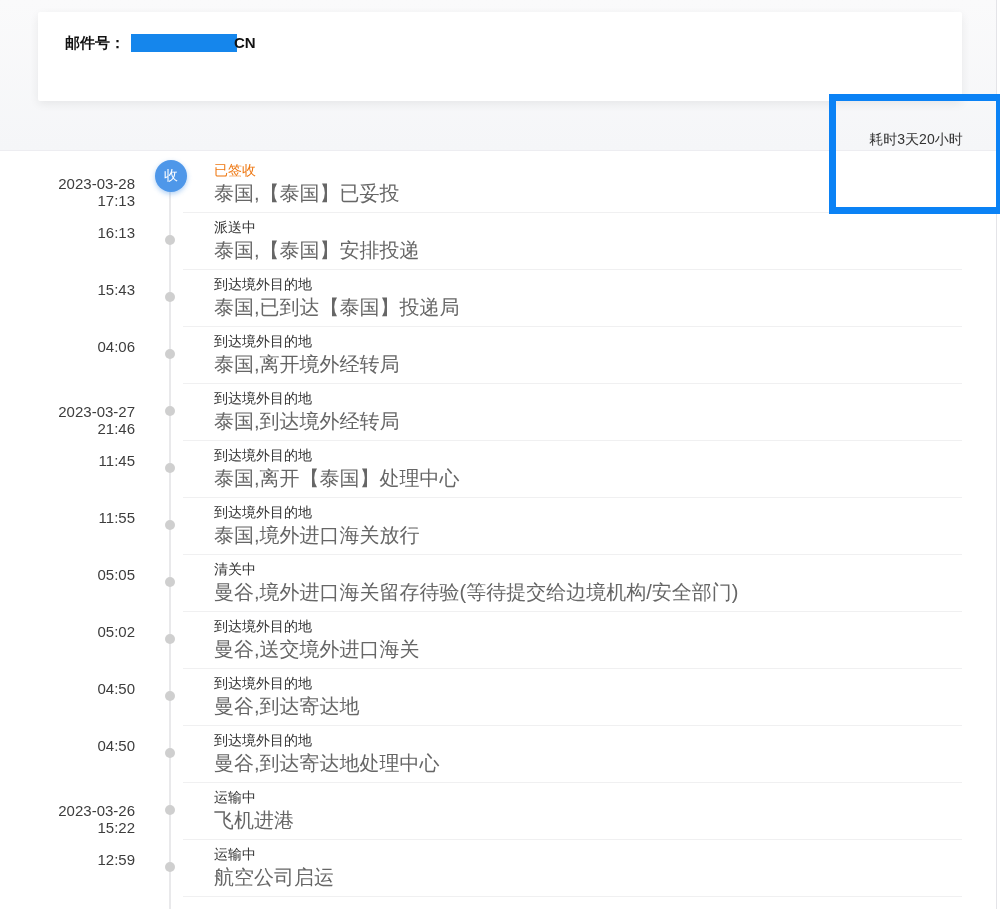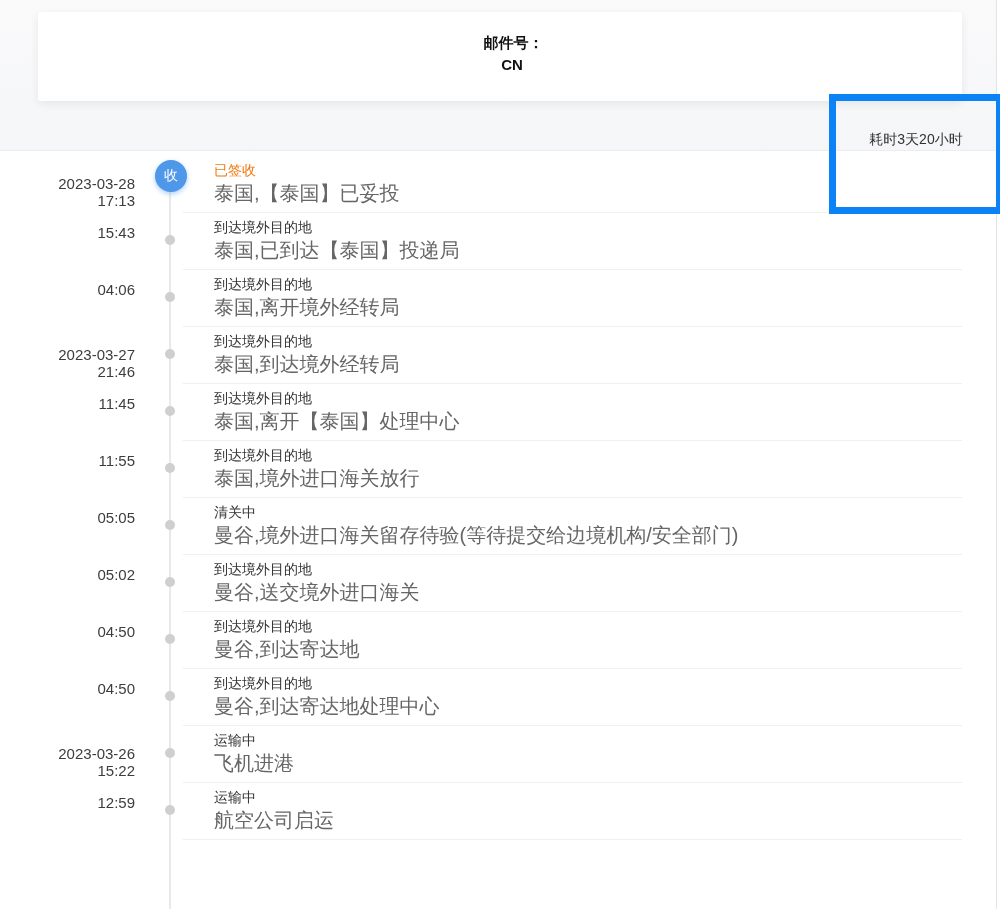--- a/index.html
+++ b/index.html
@@ -14,21 +14,21 @@
 
   
   .edge-line { position:absolute; top:0; right:3px; width:1px; height:909px; background:#e4e4e8; }
 
   
   .header-card { position:absolute; left:38px; top:12px; width:924px; height:89px;
                  background:#fff; border-radius:2px;
                  box-shadow:0 3px 10px rgba(0,0,0,.07);
                  padding:20px 0 0 27px; }
   .card-line { display:flex; align-items:center; height:22px; font-size:15px;
-               font-weight:bold; color:#111; line-height:22px;flex-direction:column; }
+               font-weight:bold; color:#111; line-height:22px; }
   .card-line + .card-line { margin-top:7px; }
   .redaction { display:inline-block; width:106px; height:18px; margin-left:6px; }
   .cn-suffix { margin-left:-3px; }
   .route-arrow { margin:0 14px 0 16px; display:inline-block; }
 
   
   .annotation-box { position:absolute; left:829px; top:94px; width:174px; height:120px;
                     border:7px solid; background:transparent; z-index:30;
                     text-align:center; }
   .annotation-text { margin-top:30px; font-size:14px; color:#333; }
@@ -86,20 +86,32 @@
           <div class="rail">
             <div class="node-circle" style="background: rgb(78, 151, 233);">收</div>
           </div>
           <div class="content">
             <div class="status highlight" style="color: rgb(238, 119, 17);">已签收</div>
             <div class="detail">泰国,【泰国】已妥投</div>
           </div>
         </div>
         <div class="row">
           <div class="t-col">
+            <div>16:13</div>
+          </div>
+          <div class="rail">
+            <div class="node-dot"></div>
+          </div>
+          <div class="content">
+            <div class="status">派送中</div>
+            <div class="detail">泰国,【泰国】安排投递</div>
+          </div>
+        </div>
+        <div class="row">
+          <div class="t-col">
             <div>15:43</div>
           </div>
           <div class="rail">
             <div class="node-dot"></div>
           </div>
           <div class="content">
             <div class="status">到达境外目的地</div>
             <div class="detail">泰国,已到达【泰国】投递局</div>
           </div>
         </div>

